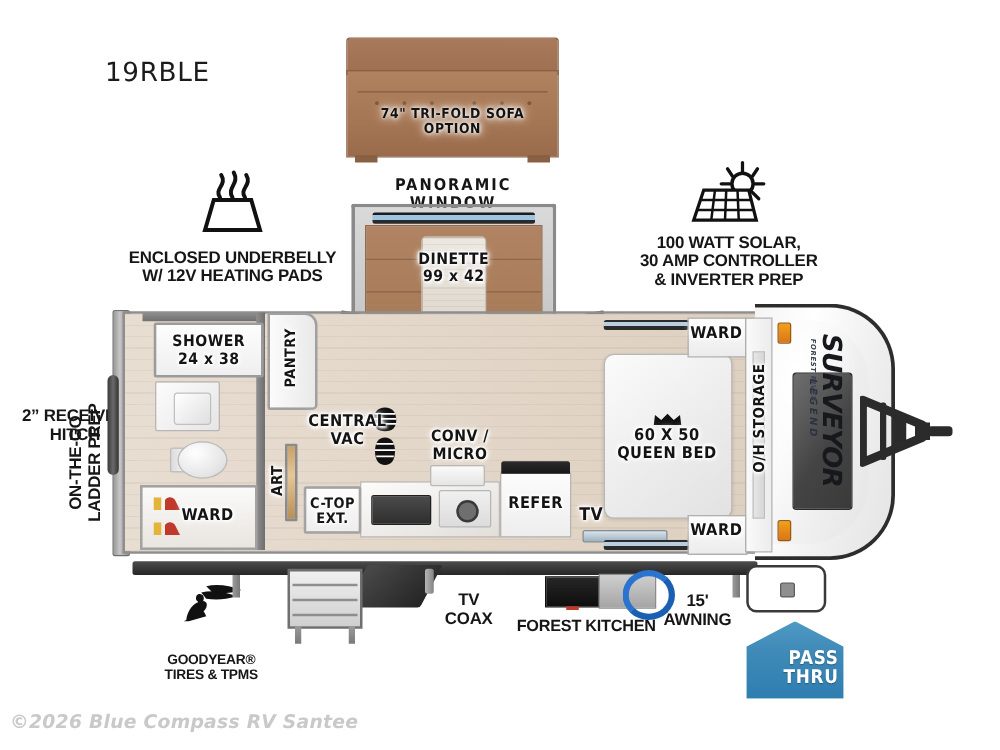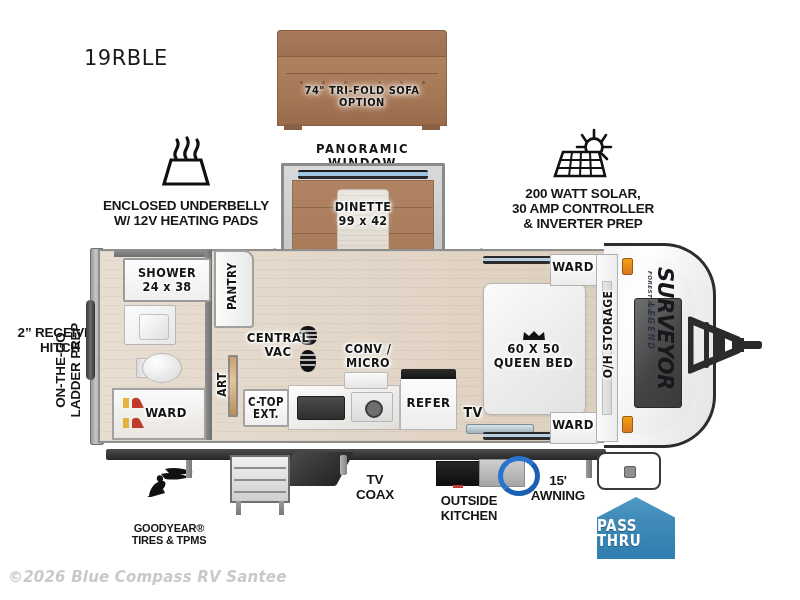--- a/index.html
+++ b/index.html
@@ -545,21 +545,21 @@
     width: 78px; height: 62px;
   }
   .badge-shape {
     position: absolute; inset: 0;
     background: linear-gradient(to bottom, #4e9ac4 0%, #3f8ab8 38%, #2f7eb0 100%);
     clip-path: polygon(0% 33%, 50% 0%, 100% 33%, 100% 100%, 0% 100%);
   }
   .badge-text {
     position: absolute;
     left: 0; right: 4px; top: 22px;
-    text-align: left;
+    text-align: right;
     color: #ffffff;
     font-family: "DejaVu Sans Condensed", "DejaVu Sans", sans-serif;
     font-weight: bold;
     font-size: 15px;
     line-height: 1.02;
     letter-spacing: 0.6px;
     text-shadow: 0 1px 1px rgba(0,0,0,0.3);
   }
 
   
@@ -661,21 +661,21 @@
       <g stroke="#111" stroke-width="2">
         <line x1="13" y1="32" x2="54" y2="32"></line>
         <line x1="10.5" y1="40" x2="56" y2="40"></line>
         <line x1="25" y1="24" x2="22" y2="48"></line>
         <line x1="34" y1="24" x2="33" y2="48"></line>
         <line x1="43" y1="24" x2="44" y2="48"></line>
       </g>
     </svg>
   </div>
   <div class="abs feat-label" style="left:487px; top:186px; width:192px; font-size:13.5px;">
-    <div>200 WATT SOLAR,</div>
+    <div>100 WATT SOLAR,</div>
     <div>30 AMP CONTROLLER</div>
     <div>&amp; INVERTER PREP</div>
   </div>
 
   <div class="abs feat-label" style="left:4px; top:325px; width:112px; font-size:13.5px;">
     <div>2” RECEIVER</div>
     <div>HITCH</div>
   </div>
 
   <div class="abs" style="left:8px; top:355px; width:120px; height:32px;">
@@ -699,21 +699,21 @@
     <div>TIRES &amp; TPMS</div>
   </div>
 
 
   <div class="abs feat-label" style="left:348px; top:472px; width:54px; font-size:13.5px;">
     <div>TV</div>
     <div>COAX</div>
   </div>
 
   <div class="abs feat-label" style="left:412px; top:494px; width:114px; font-size:13px;">
-    <div>OUTSIDE KITCHEN</div>
+    <div>FOREST KITCHEN</div>
   </div>
 
   <div class="abs feat-label" style="left:527px; top:473px; width:62px; font-size:13.5px;">
     <div>15'</div>
     <div>AWNING</div>
   </div>
 
   <div class="rear-wall"></div>
   <div class="rear-ladder"></div>
 

